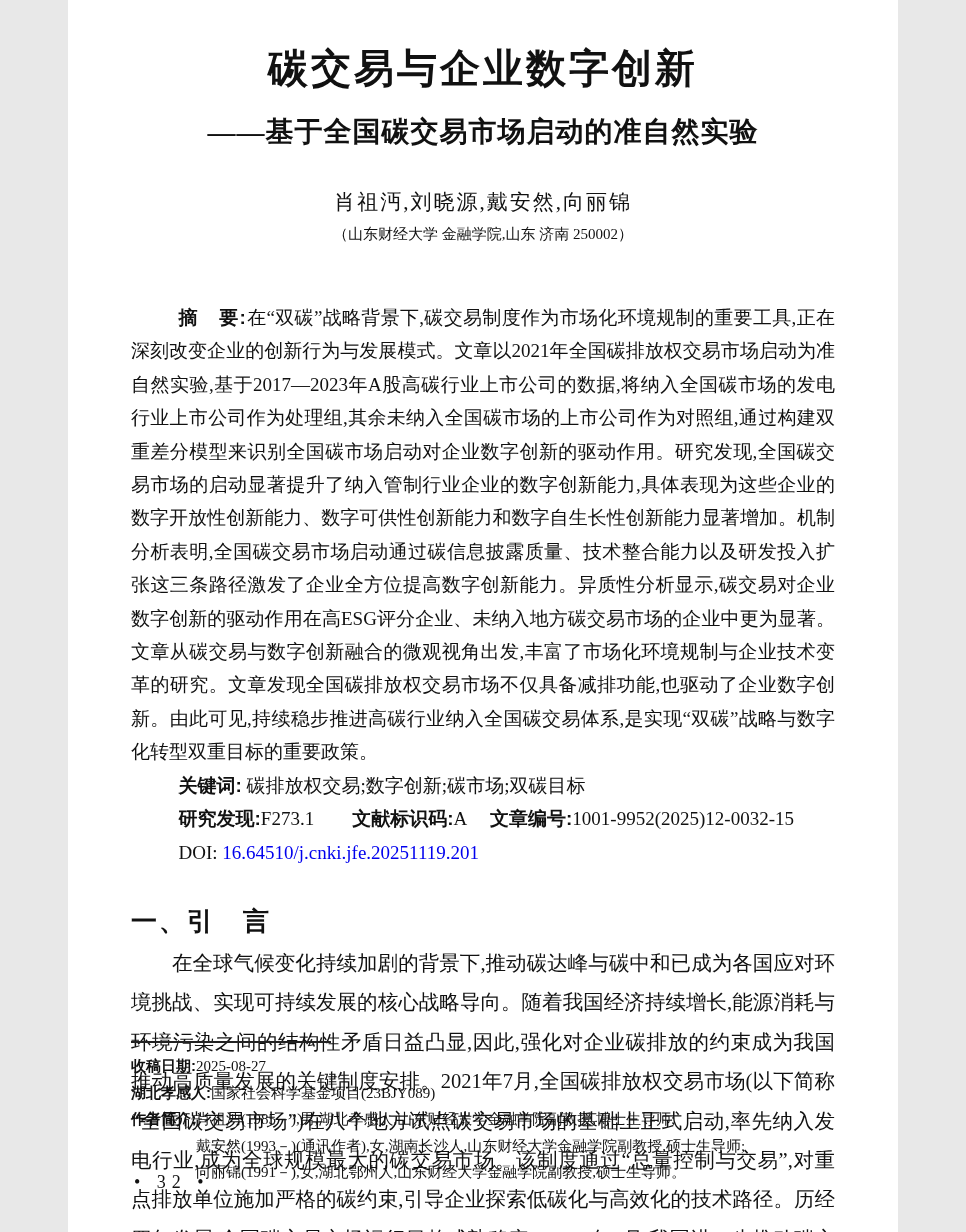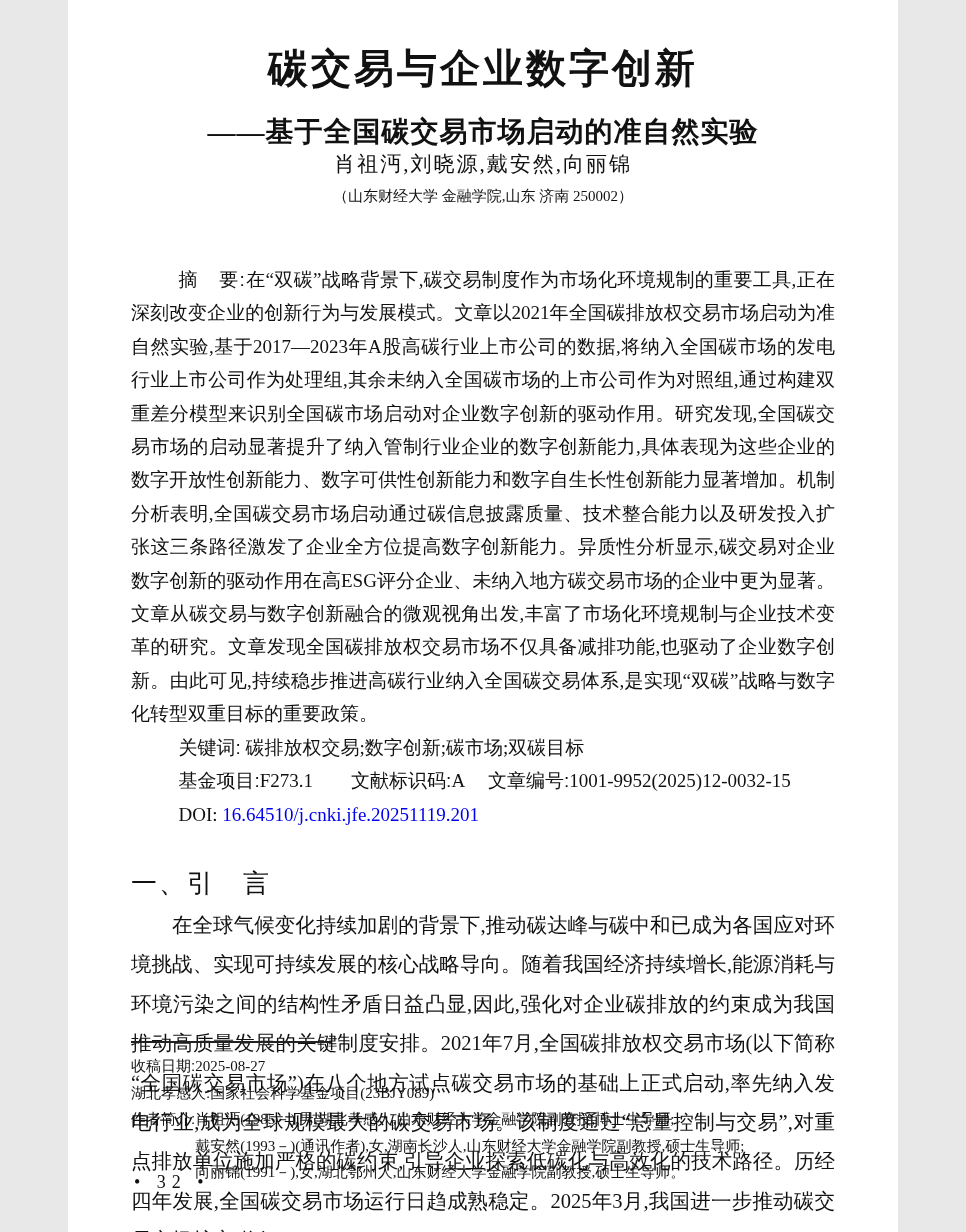--- a/index.html
+++ b/index.html
@@ -7,37 +7,38 @@
     position:relative;
     width:830px;height:1232px;
     margin:0 auto;
     background:#ffffff;
     box-sizing:border-box;
     padding:40px 63px 0 63px;
     color:#111;
     font-family:"Liberation Serif","DejaVu Serif",serif;
     overflow:hidden;
   }
-  .heiti{font-family:"Liberation Sans","DejaVu Sans",sans-serif;font-weight:normal;}
+  .heiti{font-family:"Liberation Sans","DejaVu Sans",sans-serif;font-weight:bold;}
 
   .title{
     margin:4px 0 0 0;
     text-align:center;
     font-size:40px;line-height:50px;
     font-weight:900;
     letter-spacing:3px;
   }
   .subtitle{
     margin:20px 0 0 0;
     text-align:center;
     font-size:28px;line-height:36px;
     font-weight:bold;
     letter-spacing:1px;
   }
   .authors{
+    margin-top:38px;
     text-align:center;
     font-size:21px;line-height:28px;
     letter-spacing:2px;
   }
   .affiliation{
     margin-top:7px;
     text-align:center;
     font-size:15px;line-height:22px;
   }
 
@@ -107,21 +108,21 @@
     <div class="abstract-body">
       <span class="heiti abstract-label">摘　要:</span><span>在“双碳”战略背景下,碳交易制度作为市场化环境规制的重要工具,正在深刻改变企业的创新行为与发展模式。文章以2021年全国碳排放权交易市场启动为准自然实验,基于2017—2023年A股高碳行业上市公司的数据,将纳入全国碳市场的发电行业上市公司作为处理组,其余未纳入全国碳市场的上市公司作为对照组,通过构建双重差分模型来识别全国碳市场启动对企业数字创新的驱动作用。研究发现,全国碳交易市场的启动显著提升了纳入管制行业企业的数字创新能力,具体表现为这些企业的数字开放性创新能力、数字可供性创新能力和数字自生长性创新能力显著增加。机制分析表明,全国碳交易市场启动通过碳信息披露质量、技术整合能力以及研发投入扩张这三条路径激发了企业全方位提高数字创新能力。异质性分析显示,碳交易对企业数字创新的驱动作用在高ESG评分企业、未纳入地方碳交易市场的企业中更为显著。文章从碳交易与数字创新融合的微观视角出发,丰富了市场化环境规制与企业技术变革的研究。文章发现全国碳排放权交易市场不仅具备减排功能,也驱动了企业数字创新。由此可见,持续稳步推进高碳行业纳入全国碳交易体系,是实现“双碳”战略与数字化转型双重目标的重要政策。</span>
     </div>
 
     <div class="meta-line">
       <span class="heiti">关键词:</span>
       <span>碳排放权交易;数字创新;碳市场;双碳目标</span>
     </div>
 
     <div class="meta-line">
-      <span class="heiti">基金项目:</span><span>F273.1</span><span class="meta-gap"></span><span class="heiti">文献标识码:</span><span>A</span><span class="meta-gap-sm"></span><span class="heiti">文章编号:</span><span>1001-9952(2025)12-0032-15</span>
+      <span class="heiti">研究发现:</span><span>F273.1</span><span class="meta-gap"></span><span class="heiti">文献标识码:</span><span>A</span><span class="meta-gap-sm"></span><span class="heiti">文章编号:</span><span>1001-9952(2025)12-0032-15</span>
     </div>
 
     <div class="meta-line">
       <span>DOI:</span>
       <a href="#" class="doi-link">16.64510/j.cnki.jfe.20251119.201</a>
     </div>
   </div>
 
   <h3 class="section-heading heiti">一、引　言</h3>
 

